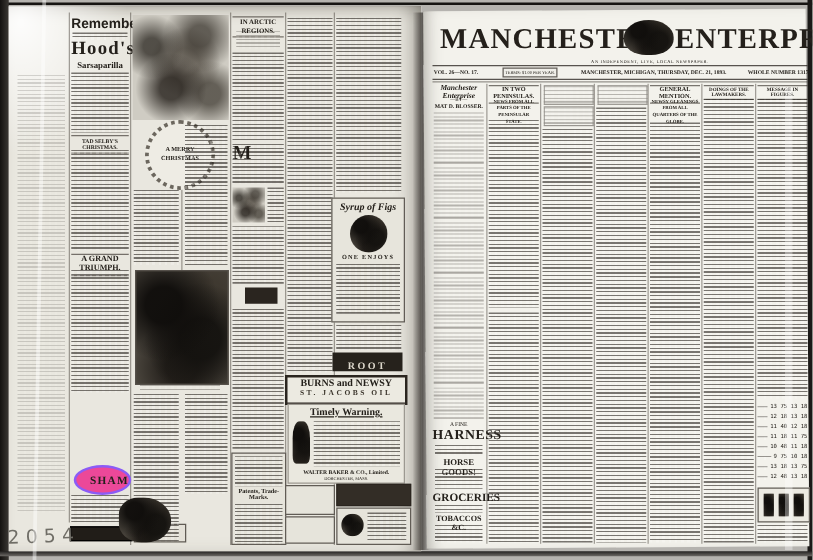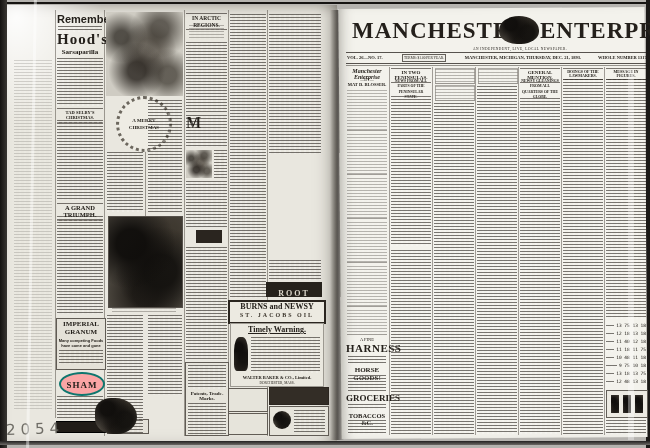--- a/index.html
+++ b/index.html
@@ -63,26 +63,21 @@
 
   <div class="abs sans b" style="left:57px;top:13px;width:46px;font-size:11px;text-align:center;">Remember</div>
   <div class="abs tl" style="left:58px;top:26px;width:44px;height:6px;"></div>
   <div class="abs serif b" style="left:57px;top:31px;width:46px;font-size:15px;text-align:left;letter-spacing:1px;">Hood's</div>
   <div class="abs serif b" style="left:57px;top:48px;width:46px;font-size:7px;text-align:center;">Sarsaparilla</div>
   <div class="abs tl" style="left:57px;top:58px;width:46px;height:48px;"></div>
   <div class="abs hl tiny" style="left:57px;top:108px;width:46px;font-size:4.5px;">TAD SELBY'S CHRISTMAS.</div>
   <div class="abs tl" style="left:57px;top:120px;width:46px;height:80px;"></div>
   <div class="abs hl" style="left:57px;top:203px;width:46px;font-size:6.5px;">A GRAND TRIUMPH.</div>
   <div class="abs tl" style="left:57px;top:216px;width:46px;height:98px;"></div>
-  <div class="abs box" style="left:56px;top:318px;width:48px;height:50px;background:#e4e1d8;">
-     <div class="serif b ctr" style="font-size:7px;margin-top:2px;line-height:1.1;">IMPERIAL GRANUM</div>
-     <div class="sans b ctr" style="font-size:4px;margin:2px 1px 0 1px;line-height:1.25;">Many competing Foods have come and gone</div>
-     <div class="tl" style="margin:2px 2px;height:14px;"></div>
-  </div>
-  <div class="abs" style="left:59px;top:372px;width:42px;height:20px;border:2px solid #0f766e;border-radius:50%;background:#fca5a5;text-align:center;">
+  <div class="abs" style="left:59px;top:372px;width:42px;height:20px;border:2px solid #8b5cf6;border-radius:50%;background:#ec4899;text-align:right;">
      <span class="serif b" style="font-size:9px;line-height:18px;letter-spacing:1px;">SHAM</span>
   </div>
   <div class="abs tl" style="left:57px;top:396px;width:46px;height:22px;"></div>
   <div class="abs" style="left:56px;top:421px;width:48px;height:10px;background:#211d18;border:1px solid #000;"></div>
   <div class="abs box tl" style="left:107px;top:419px;width:40px;height:13px;background:#e4e1d8;"></div>
   <div class="abs" style="left:6px;top:420px;font-family:'DejaVu Sans',sans-serif;font-size:15px;color:#6f6d66;letter-spacing:5px;transform:rotate(-2deg);">2054</div>
 
   <div class="abs mottle" style="left:106px;top:12px;width:77px;height:84px;"></div>
   <div class="abs" style="left:116px;top:96px;width:50px;height:50px;border:3px dotted #6c675e;border-radius:50%;background:#eeece4;display:flex;align-items:center;justify-content:center;">
      <span class="serif b ctr" style="font-size:5px;line-height:1.4;width:34px;">A MERRY CHRISTMAS</span>
@@ -107,20 +102,26 @@
   <div class="abs tl" style="left:186px;top:247px;width:41px;height:112px;"></div>
   <div class="abs box" style="left:185px;top:362px;width:42px;height:72px;background:#e6e4db;">
      <div class="tl" style="margin:2px;height:24px;"></div>
      <div class="serif b ctr" style="font-size:5px;">Patents, Trade-Marks.</div>
      <div class="tl" style="margin:2px;height:32px;"></div>
   </div>
 
   <div class="abs tl" style="left:230px;top:14px;width:36px;height:284px;"></div>
 
   <div class="abs tl" style="left:269px;top:14px;width:52px;height:140px;"></div>
+  <div class="abs box" style="left:265px;top:158px;width:57px;height:98px;background:#e7e5dc;">
+     <div class="serif b ctr" style="font-size:8px;font-style:italic;margin-top:2px;">Syrup of Figs</div>
+     <div class="mottle-dark" style="width:30px;height:30px;margin:2px auto 0 auto;border-radius:50%;"></div>
+     <div class="serif b ctr" style="font-size:5px;margin-top:2px;letter-spacing:1px;">ONE ENJOYS</div>
+     <div class="tl" style="margin:2px 3px;height:40px;"></div>
+  </div>
   <div class="abs tl" style="left:269px;top:260px;width:52px;height:20px;"></div>
   <div class="abs" style="left:266px;top:282px;width:56px;height:15px;background:#26221c;color:#ddd8cc;text-align:center;">
      <span class="serif b" style="font-size:8px;line-height:15px;letter-spacing:2px;">ROOT</span>
   </div>
 
   <div class="abs" style="left:228px;top:300px;width:94px;height:20px;border:2px double #2a251f;background:#eceae1;text-align:center;">
      <div class="serif b" style="font-size:8px;line-height:10px;">BURNS and NEWSY</div>
      <div class="serif b" style="font-size:6px;line-height:7px;color:#3b352c;letter-spacing:2px;">ST. JACOBS OIL</div>
   </div>
 

